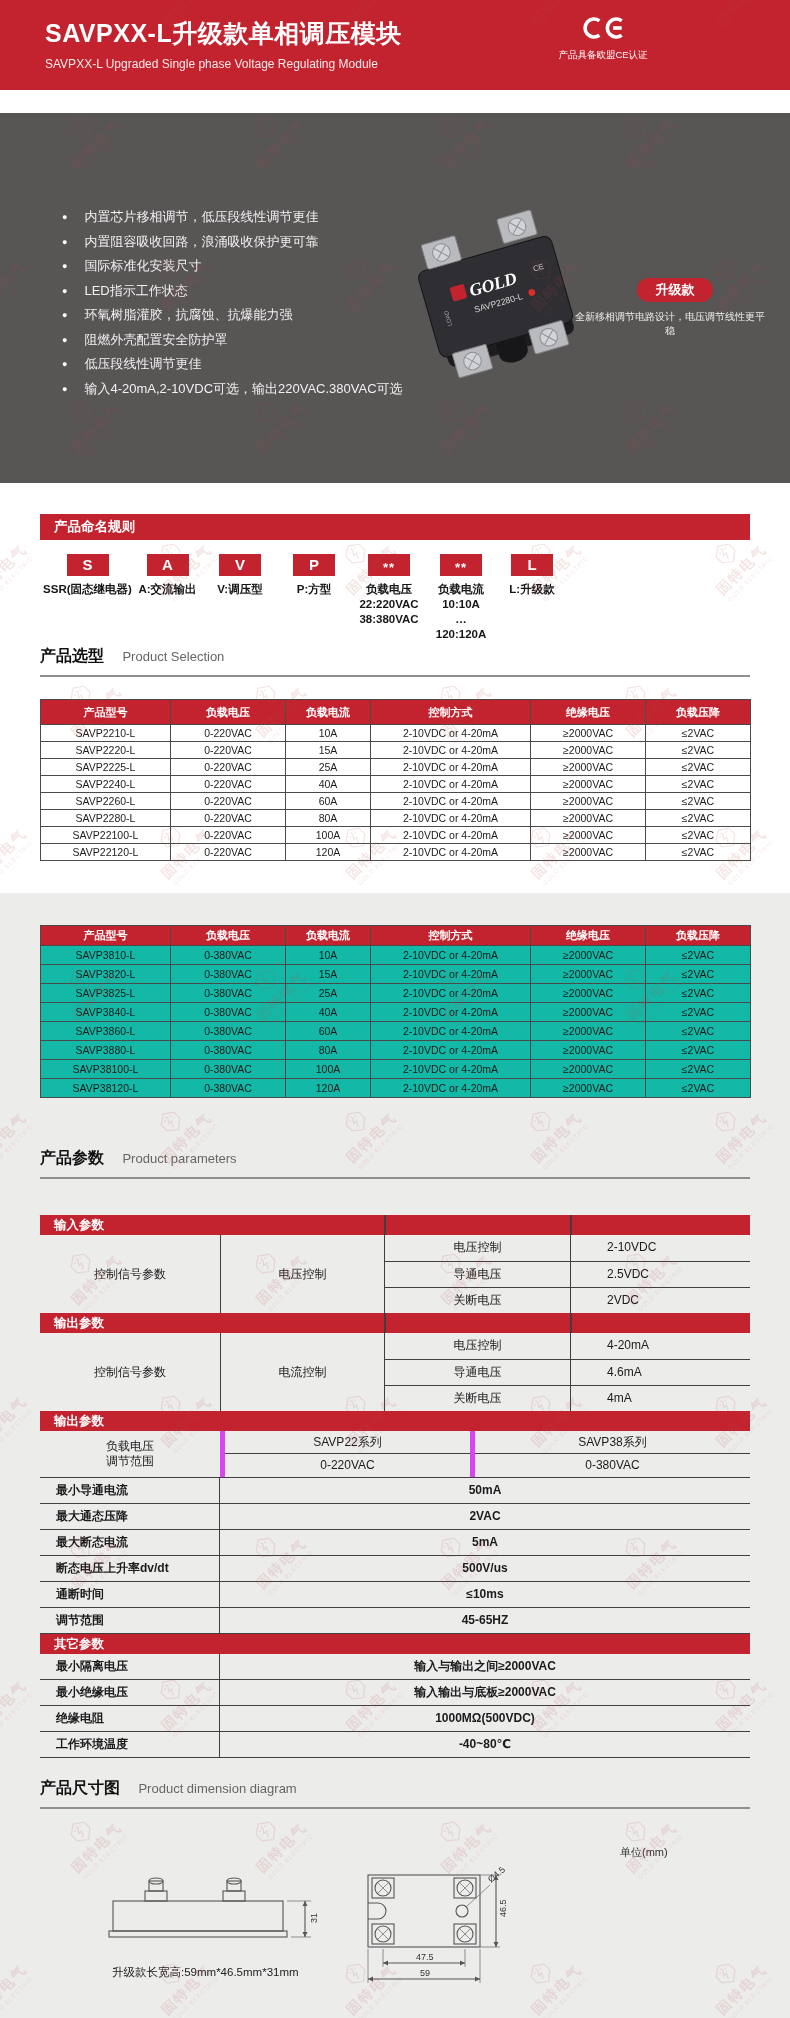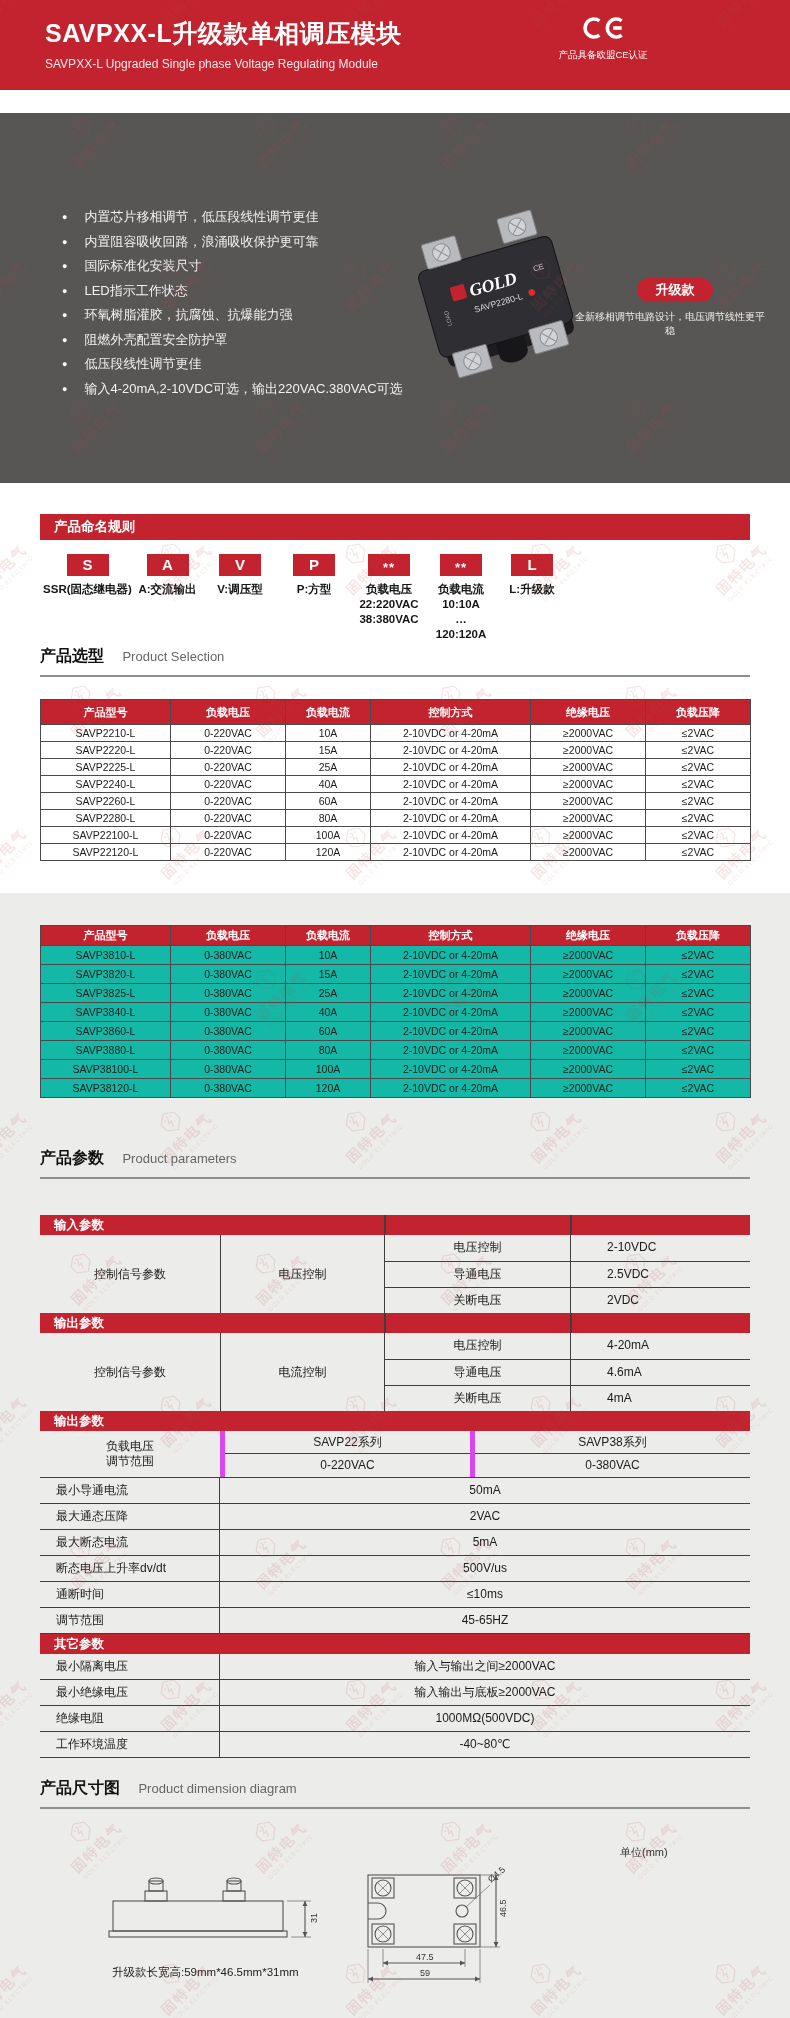--- a/index.html
+++ b/index.html
@@ -76,21 +76,21 @@
   .pg-row { display: flex; height: 26px; }
   .pg-row + .pg-row { border-top: 1px solid #3f3f3f; }
   .pg-rname { width: 185px; text-align: center; line-height: 25px; }
   .pg-rval { width: 180px; text-align: left; line-height: 25px; border-left: 1px solid #3f3f3f; padding-left: 36px; }
   .prange { display: flex; border-bottom: 1px solid #3f3f3f; }
   .pr-c1 { width: 180px; display: flex; flex-direction: column; align-items: center; justify-content: center; line-height: 15px; }
   .pr-col { display: flex; flex-direction: column; border-left: 5px solid #d946ef; }
   .pr-col.a { width: 250px; } .pr-col.b { width: 280px; justify-content: center; }
   .pr-col > div { height: 23px; line-height: 23px; text-align: center; }
   .pr-col > div:first-child { border-bottom: 1px solid #3f3f3f; }
-  .ps-row { display: flex; height: 26px; border-bottom: 1px solid #3f3f3f; }
+  .ps-row { display: flex; height: 26px; border-bottom: 1px solid #3f3f3f; font-weight: bold; }
   .ps-label { width: 180px; line-height: 25px; padding-left: 16px; border-right: 1px solid #3f3f3f; }
   .ps-val { flex: 1; text-align: center; line-height: 25px; }
 
   
   #dims-title { margin-top: 20px; }
   #dim-area { position: relative; height: 210px; margin-top: 6px; }
   #dim-unit { position: absolute; left: 620px; top: 30px; font-size: 11px; color: #333; }
   #dim-side { position: absolute; left: 95px; top: 50px; }
   #dim-top { position: absolute; left: 350px; top: 52px; }
   #dim-caption { position: absolute; left: 112px; top: 150px; font-size: 11.5px; color: #222; }

